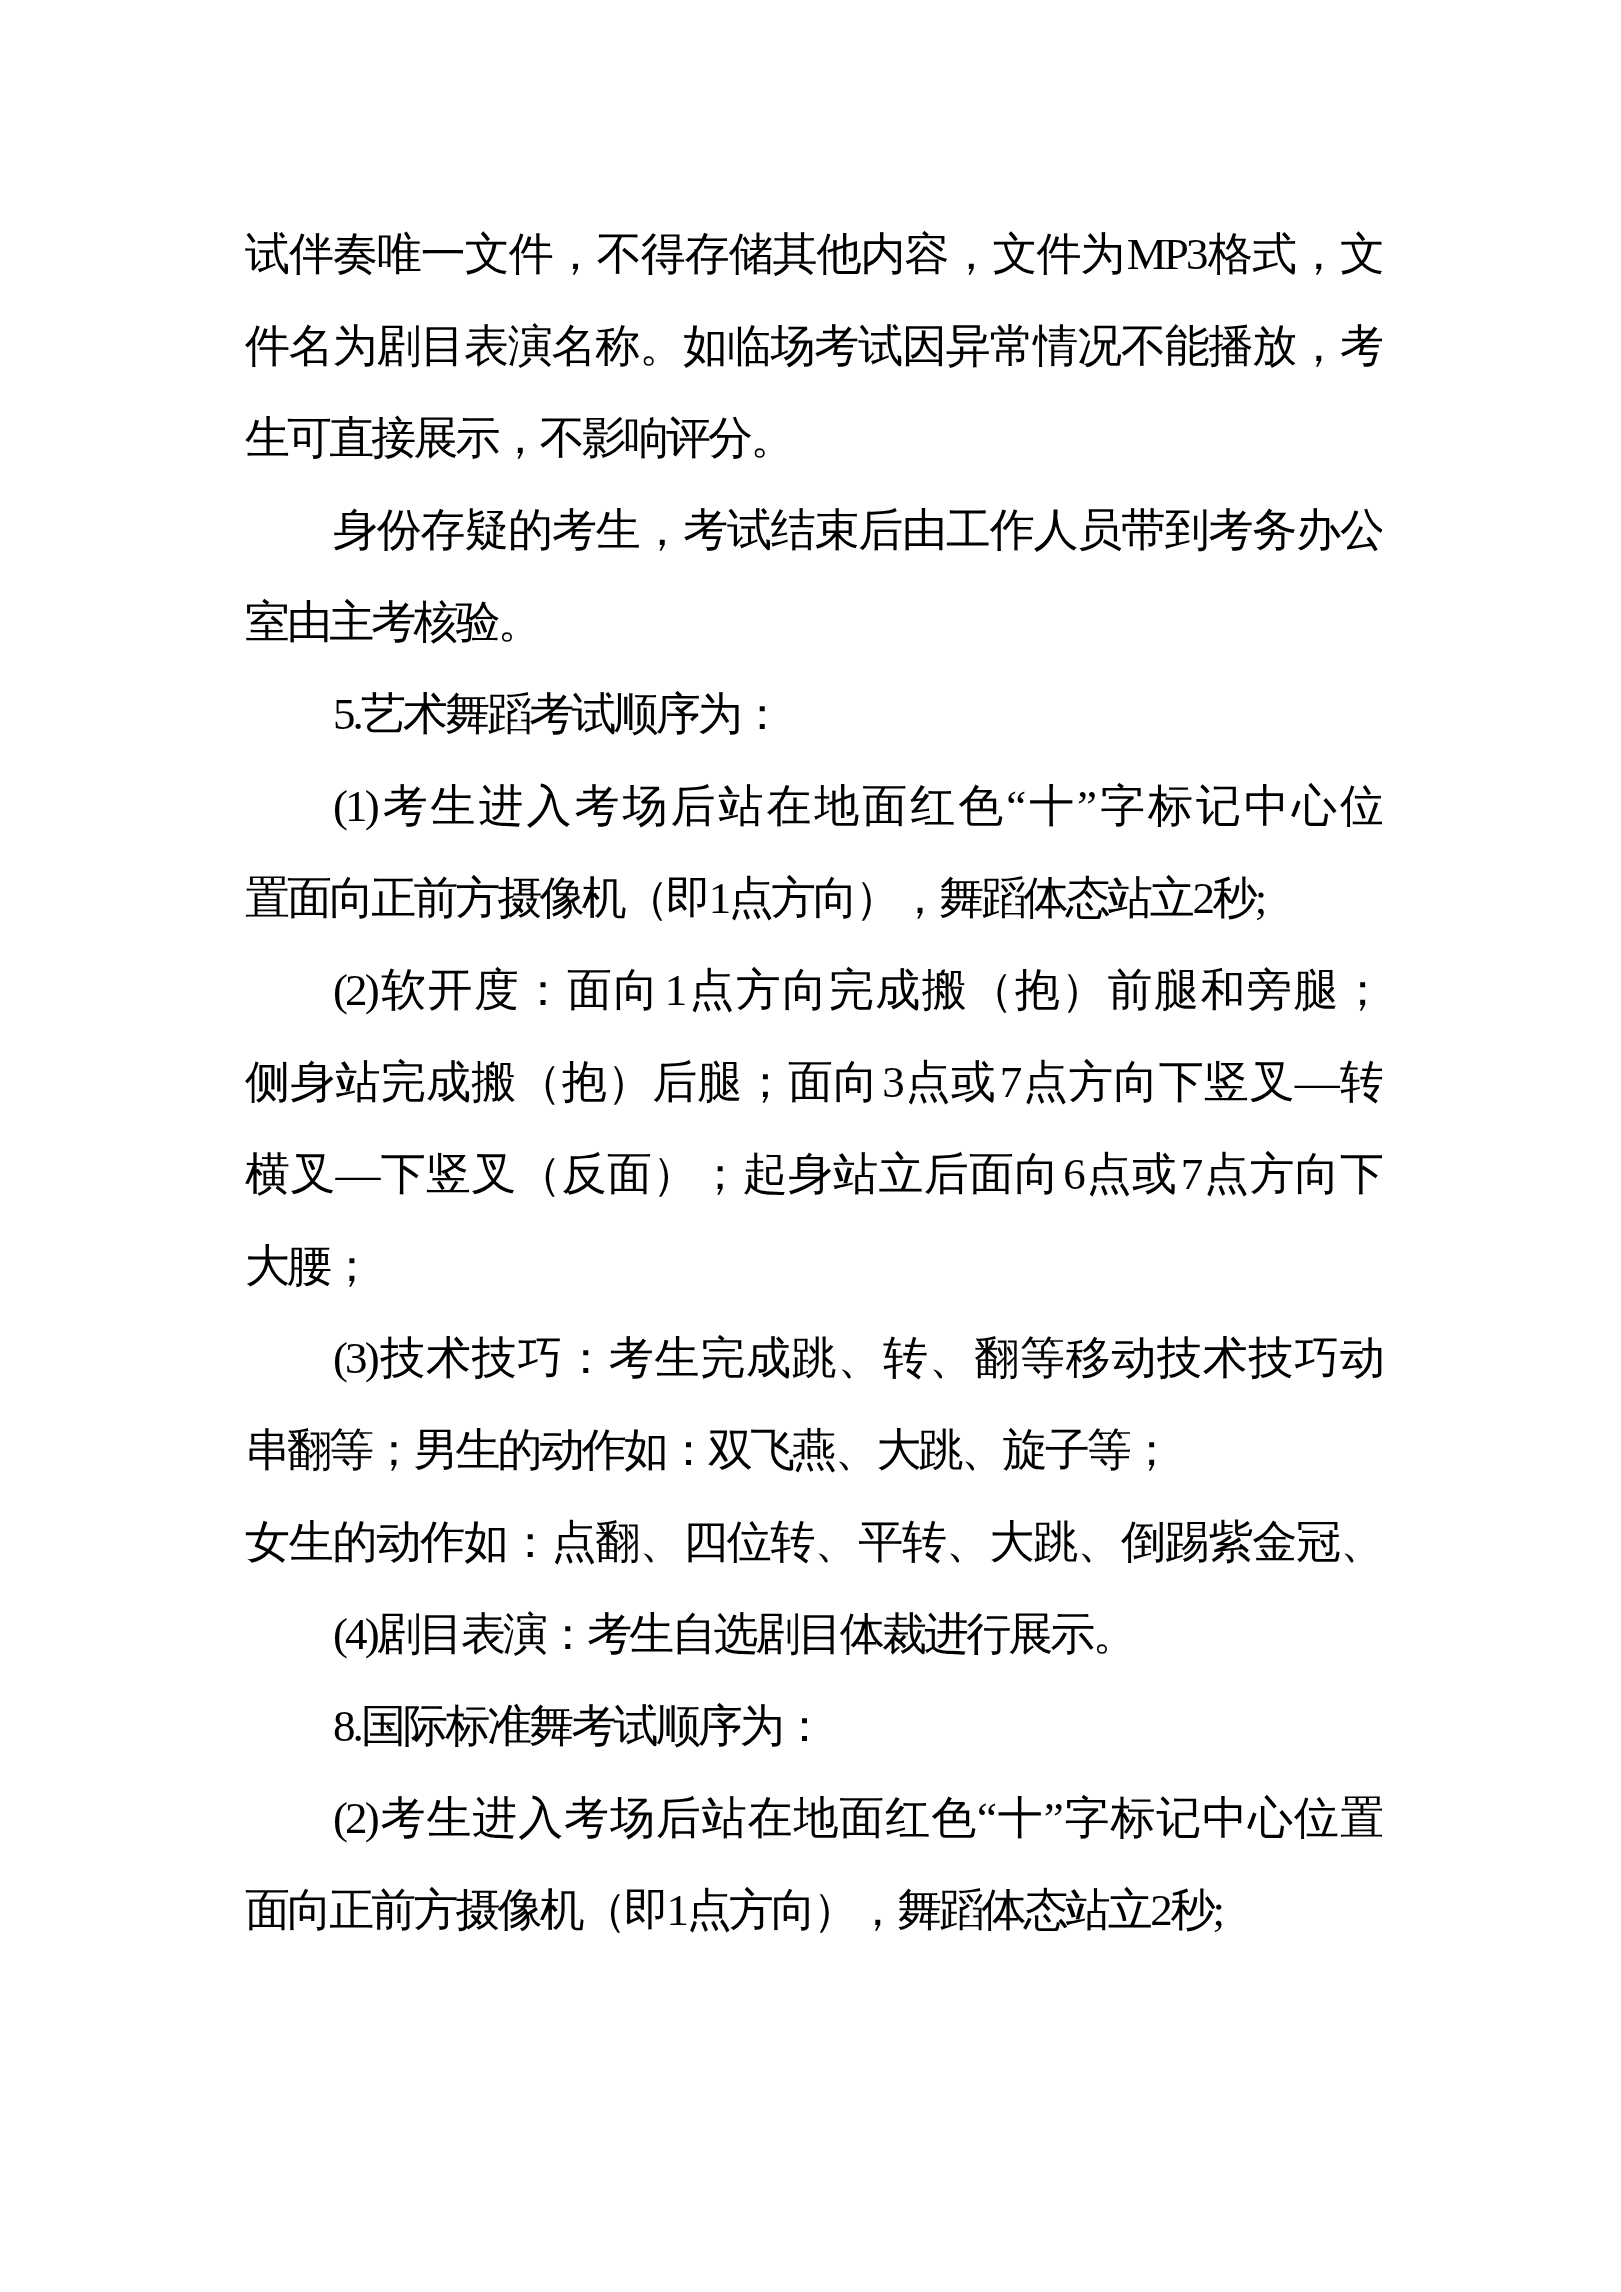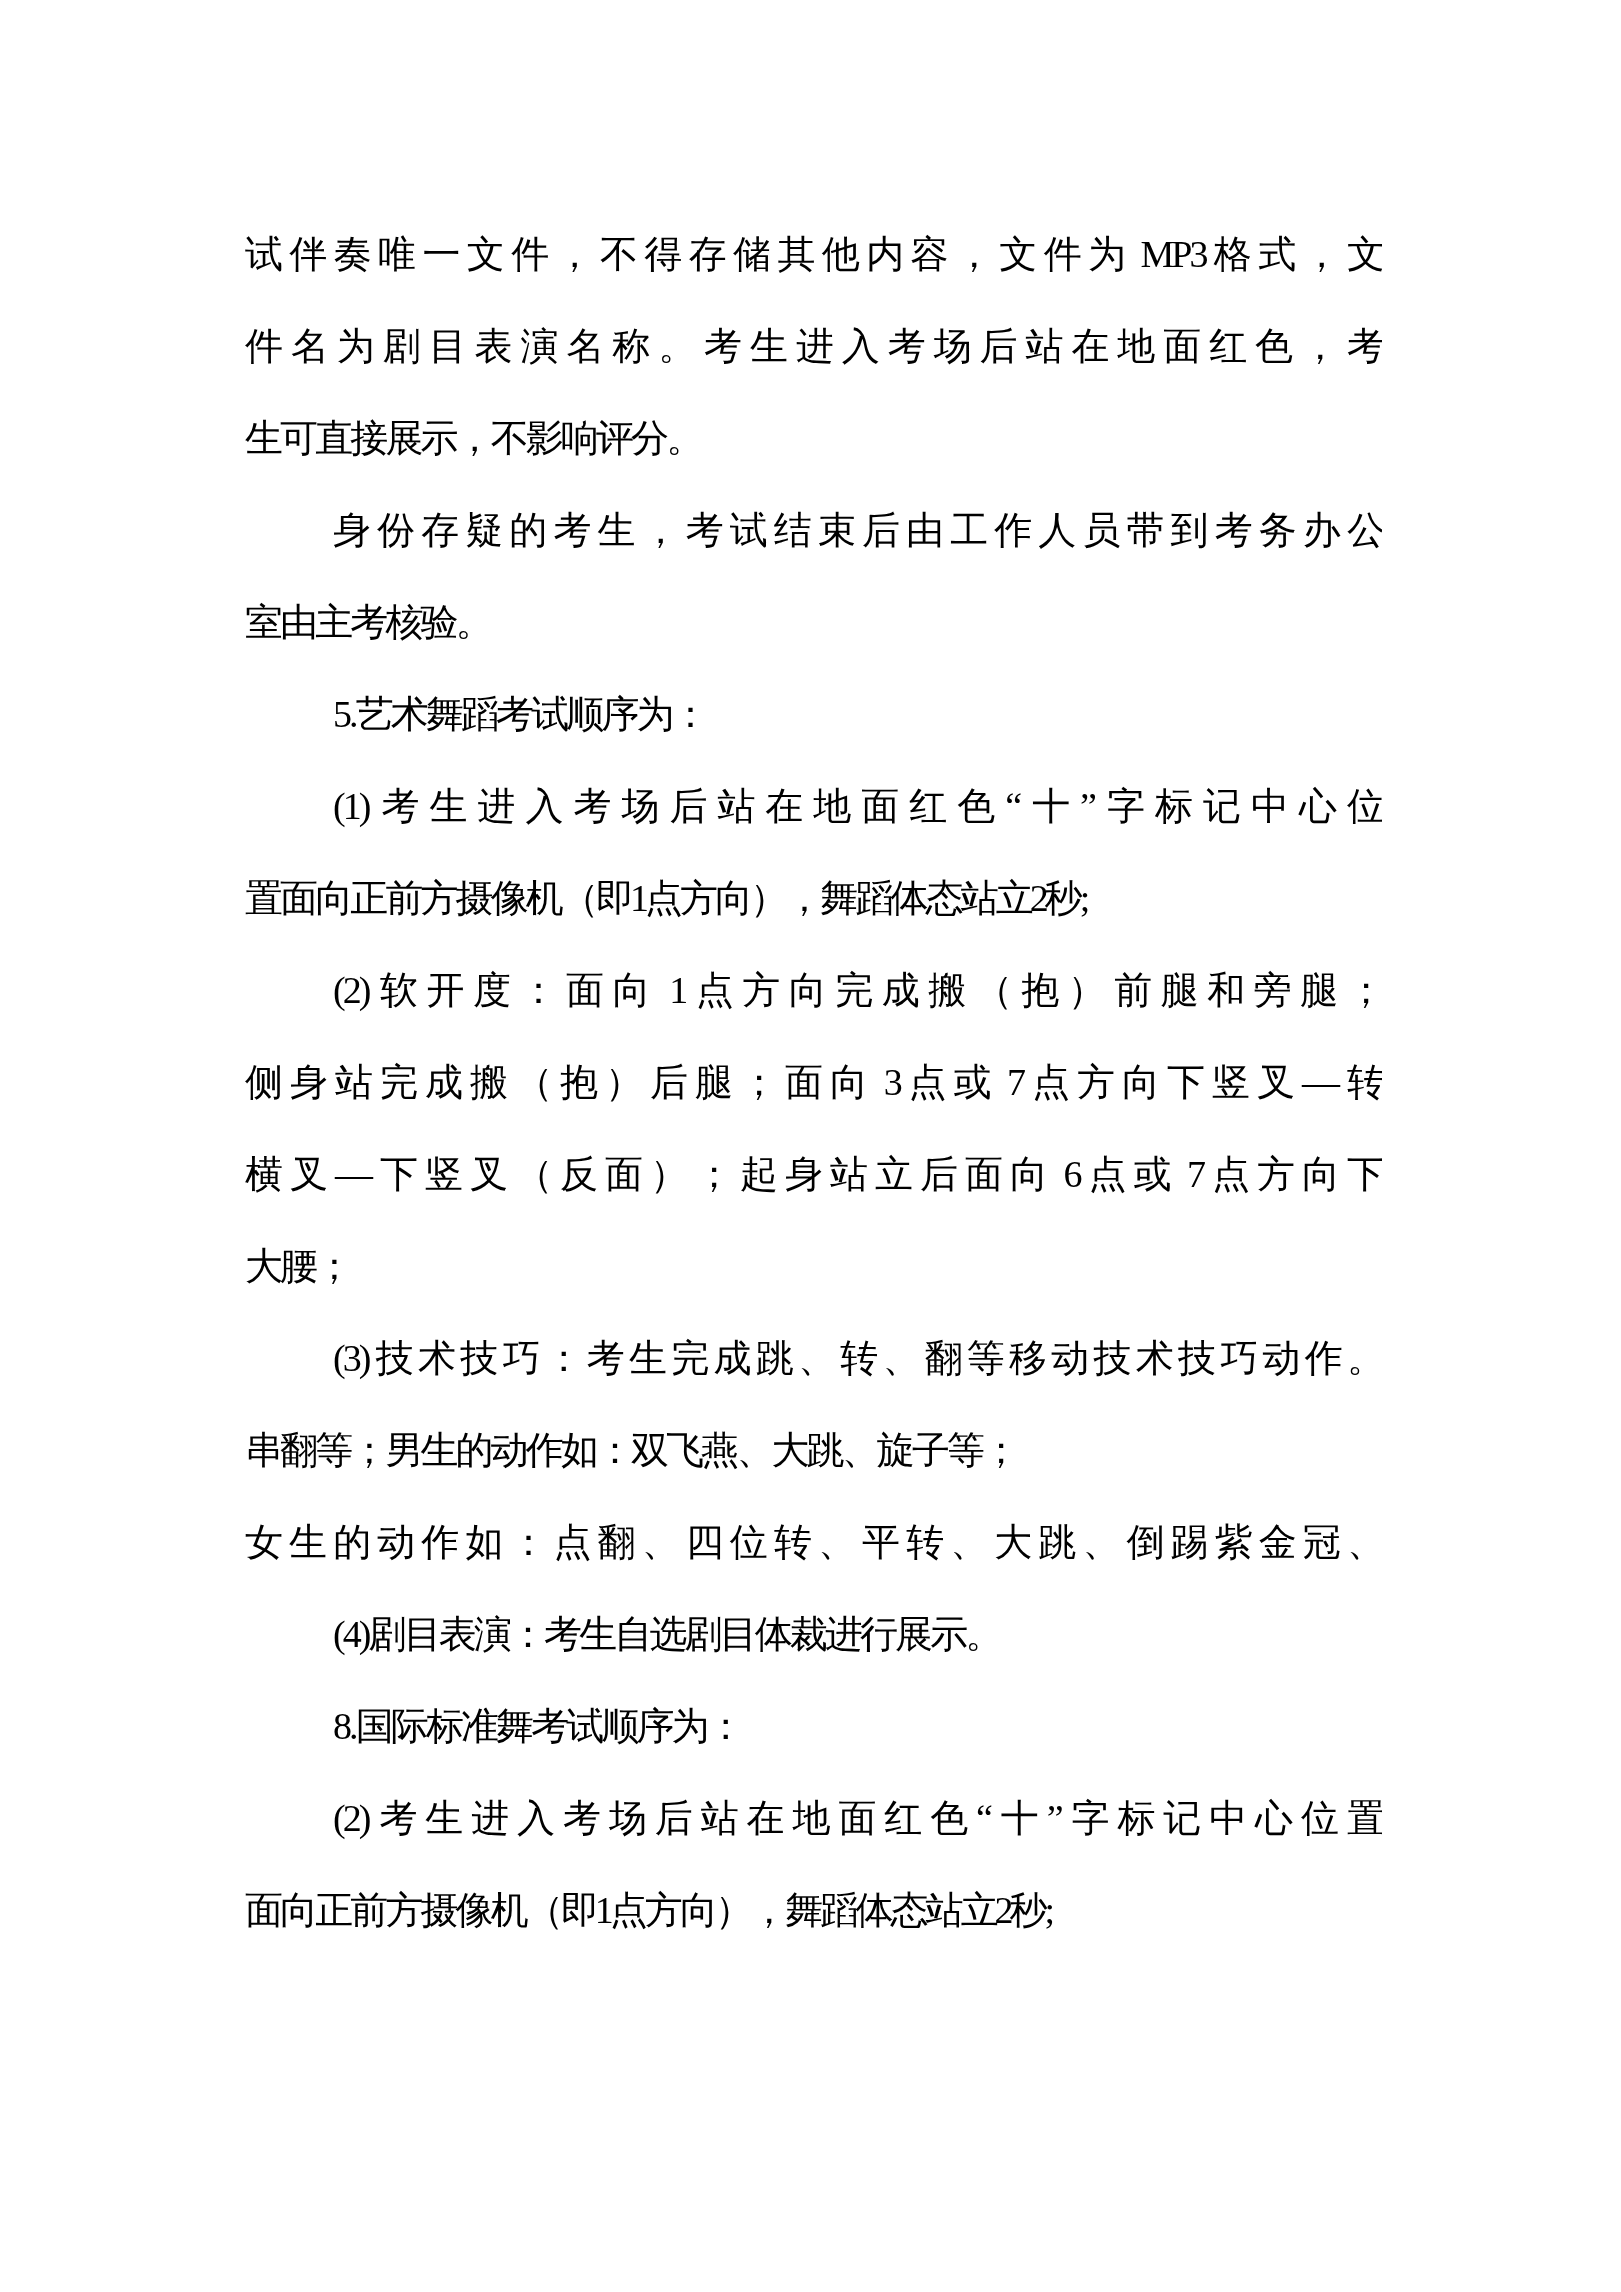--- a/index.html
+++ b/index.html
@@ -10,21 +10,21 @@
     background:#ffffff;
     color:#000000;
     font-family:"Liberation Serif","DejaVu Serif",serif;
     overflow:hidden;
   }
   .textblock{
     position:absolute;
     left:245px;
     top:208px;
     width:1137px;
-    font-size:38px;
+    font-size:45px;
     line-height:92px;
     letter-spacing:-2.9px;
     word-spacing:-7.8px;
   }
   .line{
     height:92px;
     overflow:hidden;
     white-space:normal;
   }
   
@@ -37,21 +37,21 @@
   .i{
     text-indent:88px;
   }
 </style>
 </head>
 <body>
 
 <div class="page">
   <div class="textblock">
     <div class="line j">试伴奏唯一文件，不得存储其他内容，文件为 MP3 格式，文</div>
-    <div class="line j">件名为剧目表演名称。考生进入考场后站在地面红色，考</div>
+    <div class="line j">件名为剧目表演名称。如临场考试因异常情况不能播放，考</div>
     <div class="line">生可直接展示，不影响评分。</div>
     <div class="line j i">身份存疑的考生，考试结束后由工作人员带到考务办公</div>
     <div class="line">室由主考核验。</div>
     <div class="line i">5.艺术舞蹈考试顺序为：</div>
     <div class="line j i">(1)考生进入考场后站在地面红色“十”字标记中心位</div>
     <div class="line">置面向正前方摄像机（即 1 点方向），舞蹈体态站立 2 秒;</div>
     <div class="line j i">(2)软开度：面向 1 点方向完成搬（抱）前腿和旁腿；</div>
     <div class="line j">侧身站完成搬（抱）后腿；面向 3 点或 7 点方向下竖叉—转</div>
     <div class="line j">横叉—下竖叉（反面）；起身站立后面向 6 点或 7 点方向下</div>
     <div class="line">大腰；</div>

